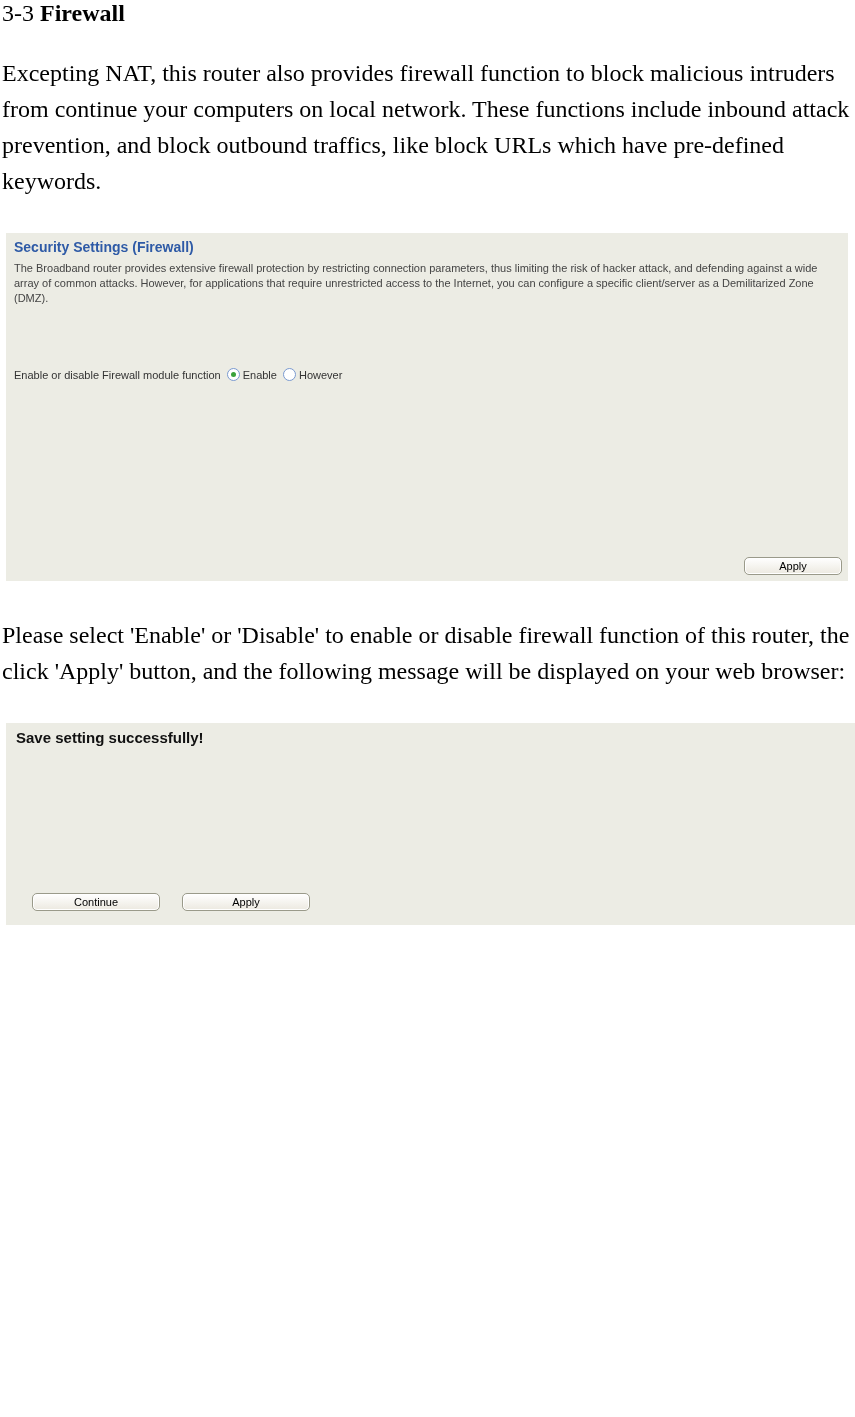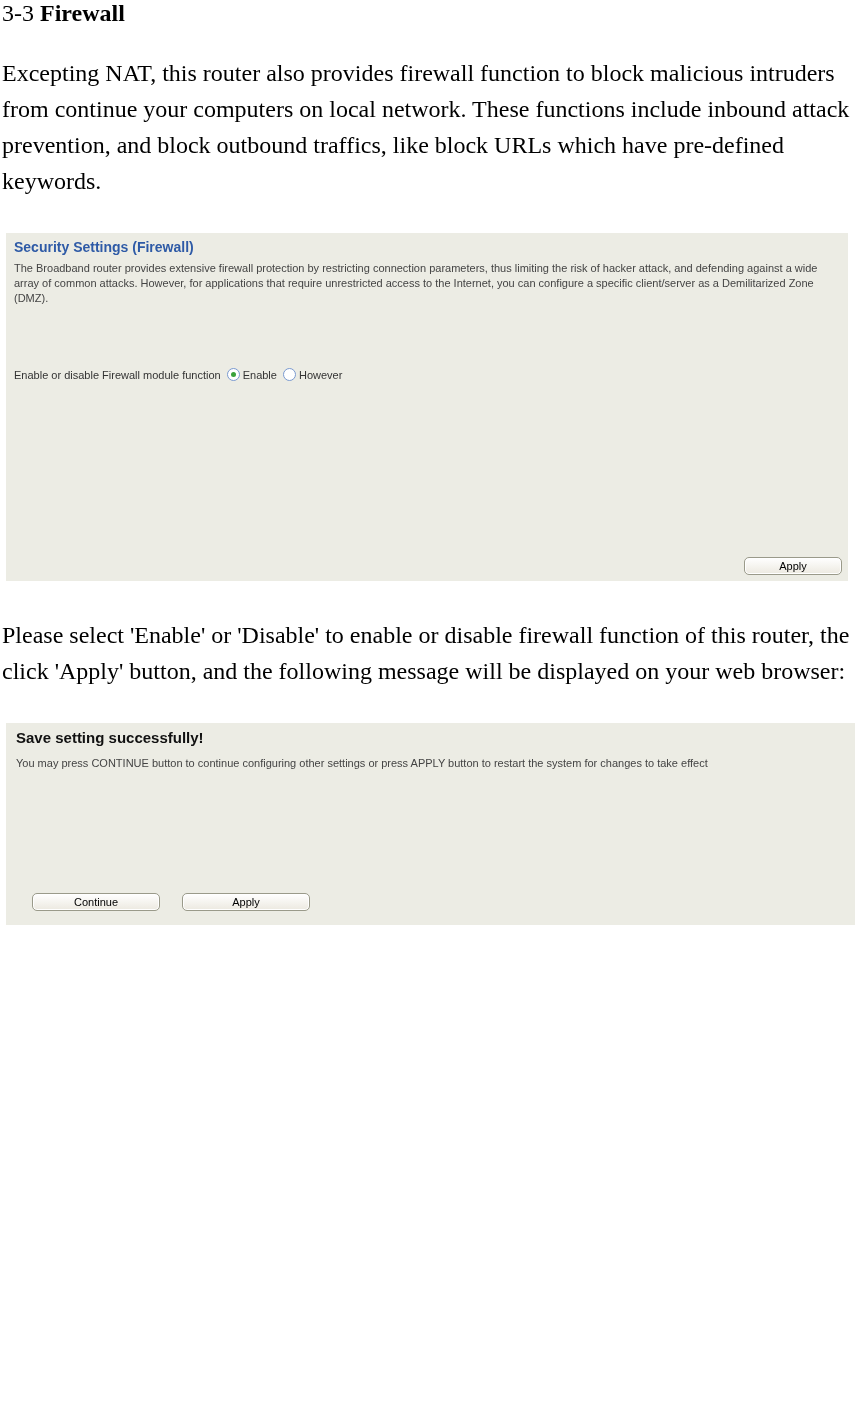--- a/index.html
+++ b/index.html
@@ -156,21 +156,20 @@
     </div>
     <div class="apply-btn-wrap">
       <span class="win-btn">Apply</span>
     </div>
   </div>
 
   <p class="para">Please select 'Enable' or 'Disable' to enable or disable firewall function of this router, the click 'Apply' button, and the following message will be displayed on your web browser:</p>
 
   <div class="panel2">
     <div class="panel2-title">Save setting successfully!</div>
-    <div class="panel2-desc">You may press CONTINUE button to continue configuring other settings or press APPLY button to restart the system for changes to take effect</div>
     <div class="panel2-btnrow">
       <span class="win-btn win-btn-wide">Continue</span>
       <span class="win-btn win-btn-wide">Apply</span>
     </div>
   </div>
 
 
 </div>
 
 </body></html>

